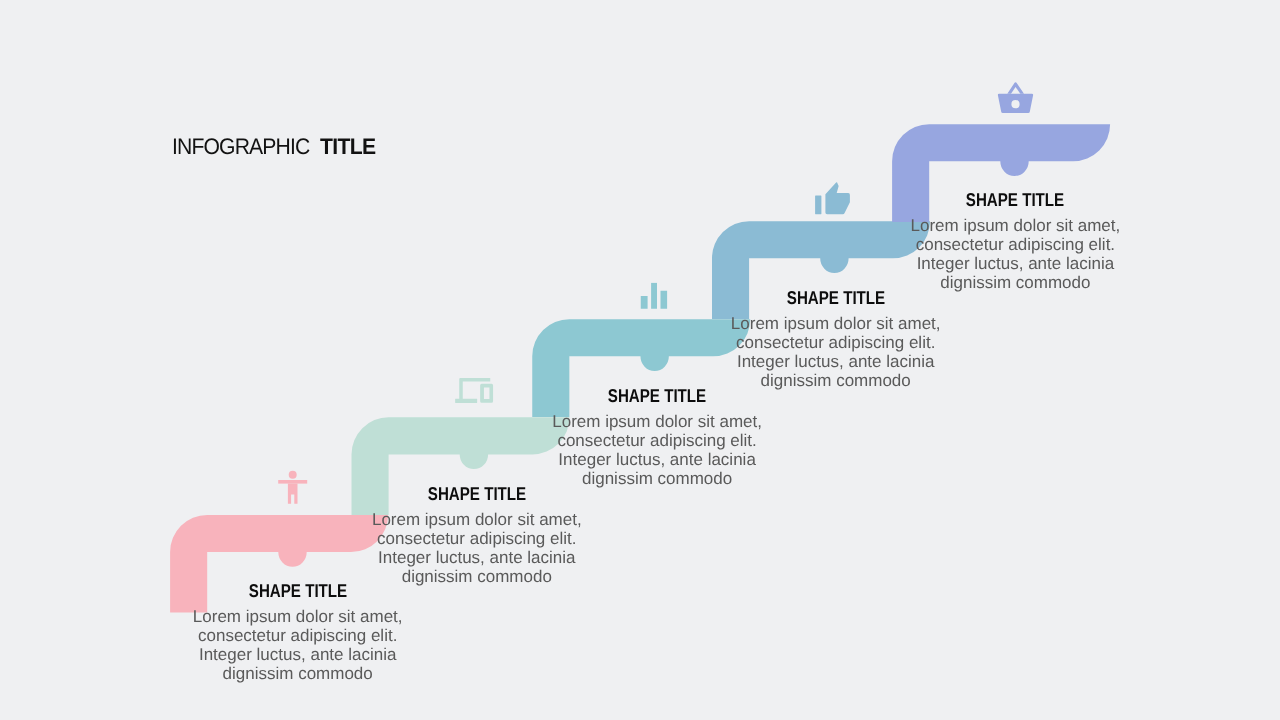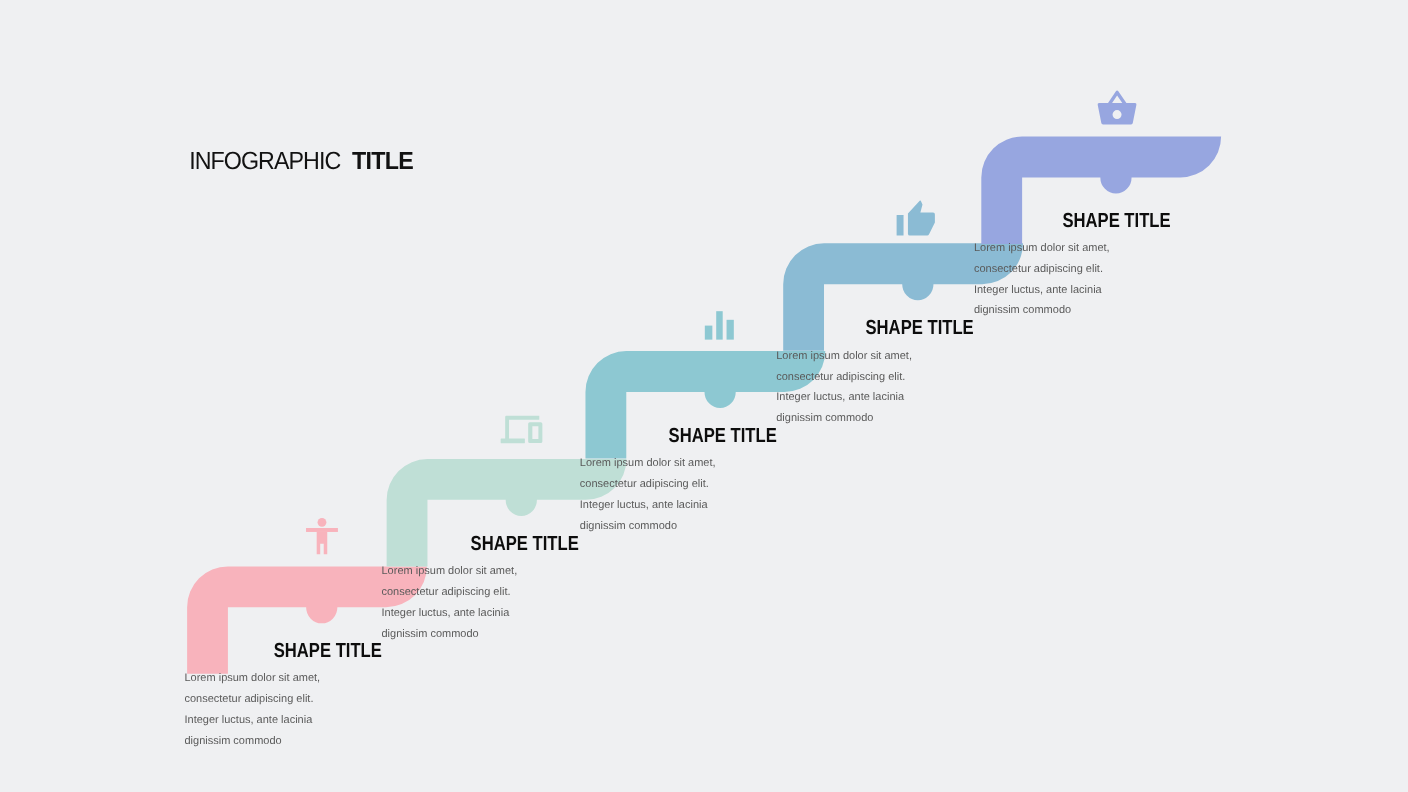--- a/index.html
+++ b/index.html
@@ -38,22 +38,22 @@
 
   .step-text { position: absolute; text-align: center; width: 260px; }
   .step-title {
     position: absolute; left: 0; top: 0; width: 260px;
     font-size: 18.5px; font-weight: 700; color: #0d0d0d;
     margin: 0; line-height: 20px; text-align: center;
     transform: scaleX(0.818);
   }
   .step-desc {
     position: absolute; left: 0; width: 260px;
-    font-size: 10px; color: #5a5a5a; margin: 0; line-height: 18.7px;
-    text-align: left;
+    font-size: 17px; color: #5a5a5a; margin: 0; line-height: 18.7px;
+    text-align: center;
   }
 </style>
 </head>
 <body>
 
 <div id="stage">
   <div class="title">
 <span class="light">INFOGRAPHIC</span><span class="bold">TITLE</span>
   </div>
   <svg class="steps-svg" id="steps-svg" viewBox="0 0 1280 720">

